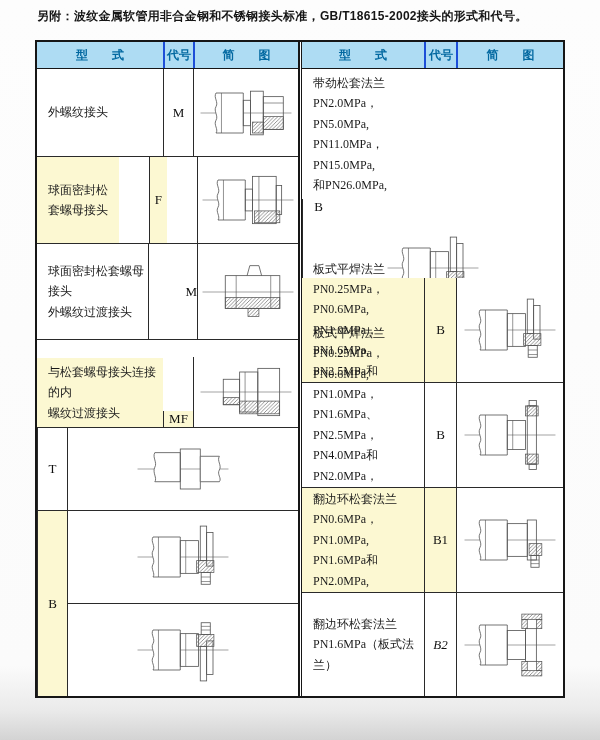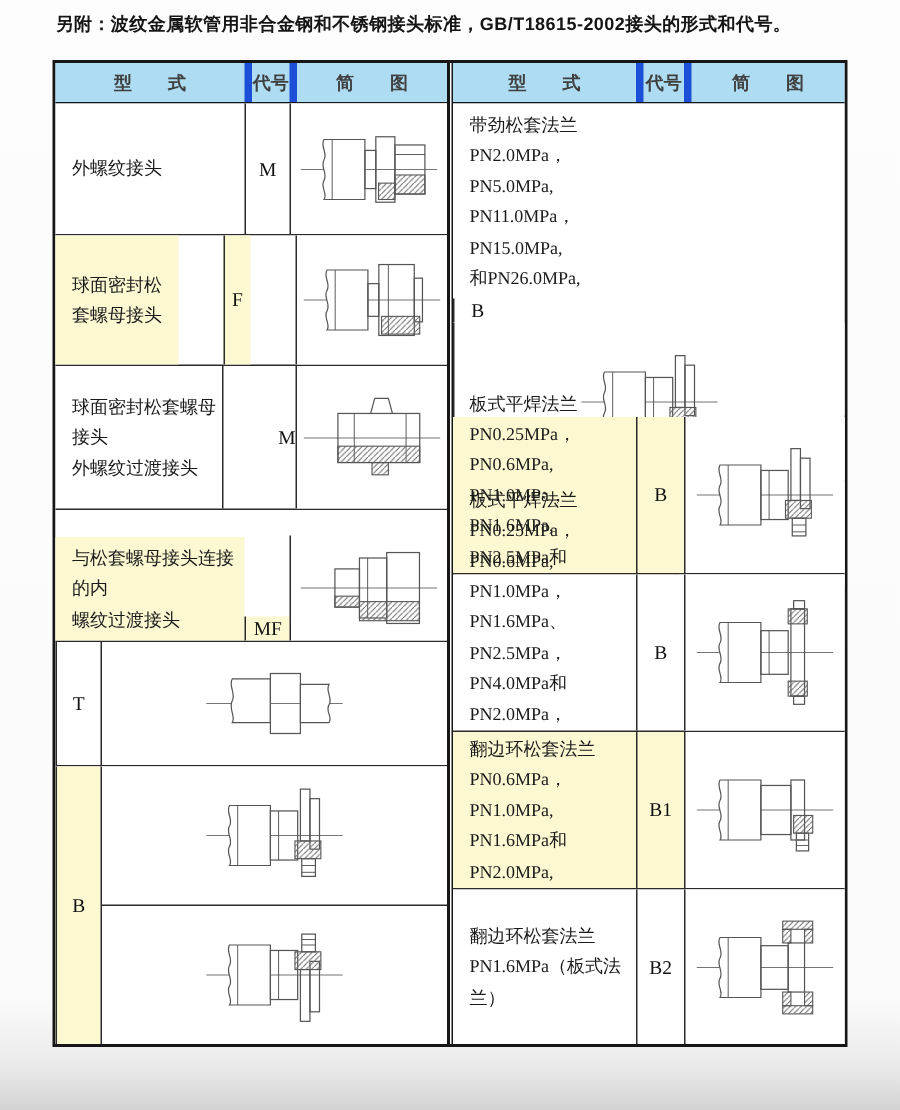--- a/index.html
+++ b/index.html
@@ -13,22 +13,22 @@
     font-size:12px;font-weight:bold;color:#151515;letter-spacing:.3px;
   }
   .table{
     position:absolute;left:35px;top:40px;width:530px;
     border:2px solid #161616;background:#fff;display:flex;box-sizing:border-box;
   }
   .half{width:261px;display:flex;flex-direction:column;}
   .divider{width:4px;box-sizing:border-box;border-left:2px solid #161616;border-right:1px solid #161616;background:#fff;}
   .hrow{height:26px;display:flex;background:#aedcf3;border-bottom:1px solid #161616;flex:none;}
   .hrow .cell{display:flex;align-items:center;justify-content:center;
-    font-weight:bold;font-size:12px;color:#404040;box-sizing:border-box;}
-  .hrow .bl{border-left:5px solid #1d4ed8;}
+    font-weight:bold;font-size:12px;color:#0369a1;box-sizing:border-box;}
+  .hrow .bl{border-left:2px solid #1d4ed8;}
   .trow{display:flex;border-bottom:1px solid #2a2a2a;box-sizing:border-box;flex:none;background:#fff;}
   .trow:last-child{border-bottom:none;}
   .cell{box-sizing:border-box;}
   .type-cell{display:flex;align-items:center;padding:4px 4px 4px 11px;}
   .type-text{
     white-space:pre-line;font-size:12px;line-height:1.7;color:#1a1a1a;
     font-family:"Liberation Serif","DejaVu Serif",serif;
   }
   .code-cell{border-left:1px solid #2a2a2a;display:flex;align-items:center;justify-content:center;
     font-family:"Liberation Serif","DejaVu Serif",serif;font-size:13px;color:#101010;}
@@ -381,21 +381,21 @@
               <line x1="78" y1="64" x2="87" y2="64" stroke="#555" stroke-width="0.7"></line>
             </svg>
           </div>
         </div>
       </div>
       <div class="trow" style="height: 103px;">
         <div class="cell type-cell" style="width: 122px;">
           <div class="type-text">翻边环松套法兰
 PN1.6MPa（板式法兰）</div>
         </div>
-        <div class="cell code-cell" style="width: 32px;">
+        <div class="cell code-cell" style="width: 32px; font-style: italic;">
           <span>B2</span>
         </div>
         <div class="cell diagram-cell">
           <div class="fitting" style="flex: 1 1 0%;">
             <svg viewBox="0 0 110 76" width="100" height="70" xmlns="http://www.w3.org/2000/svg">
               <defs>
                 <pattern id="h13" width="4" height="4" patternUnits="userSpaceOnUse">
                   <path d="M0 4 L4 0" stroke="#6a6a6a" stroke-width="0.8"></path>
                 </pattern>
               </defs>

